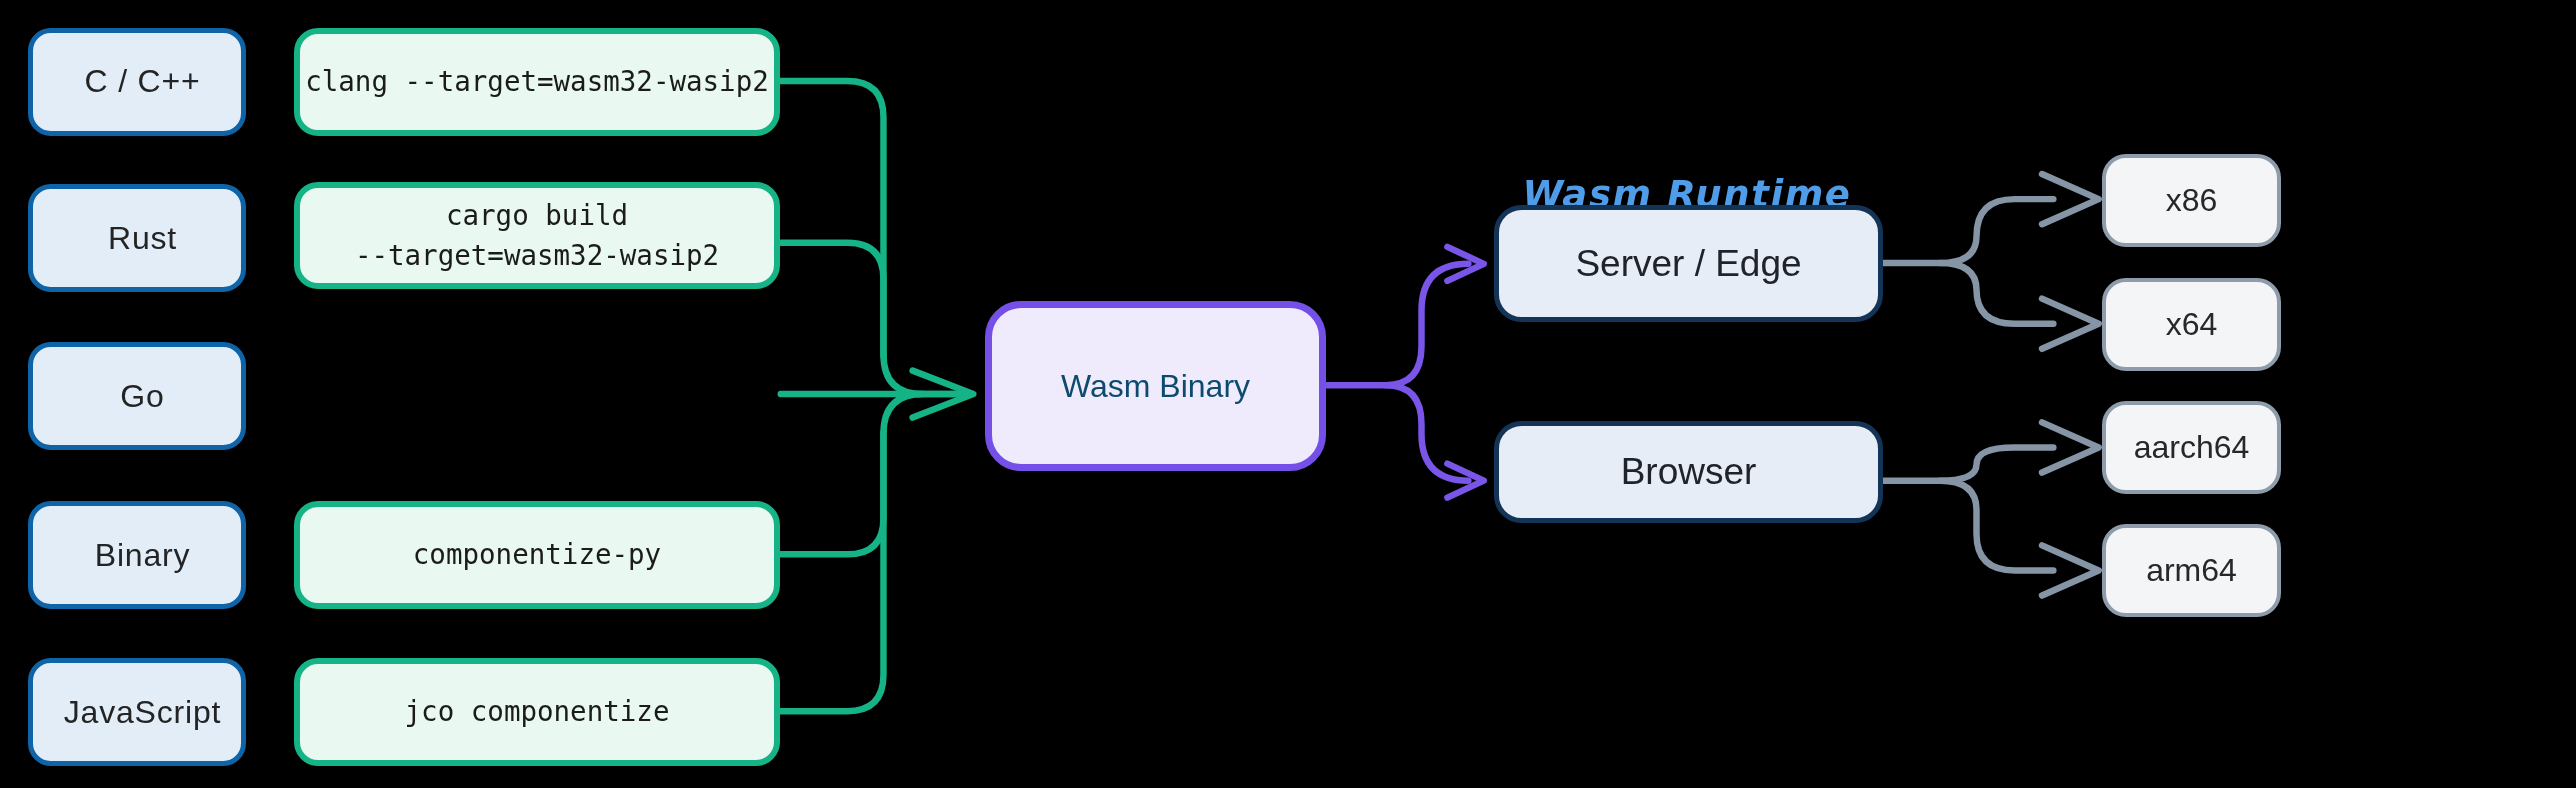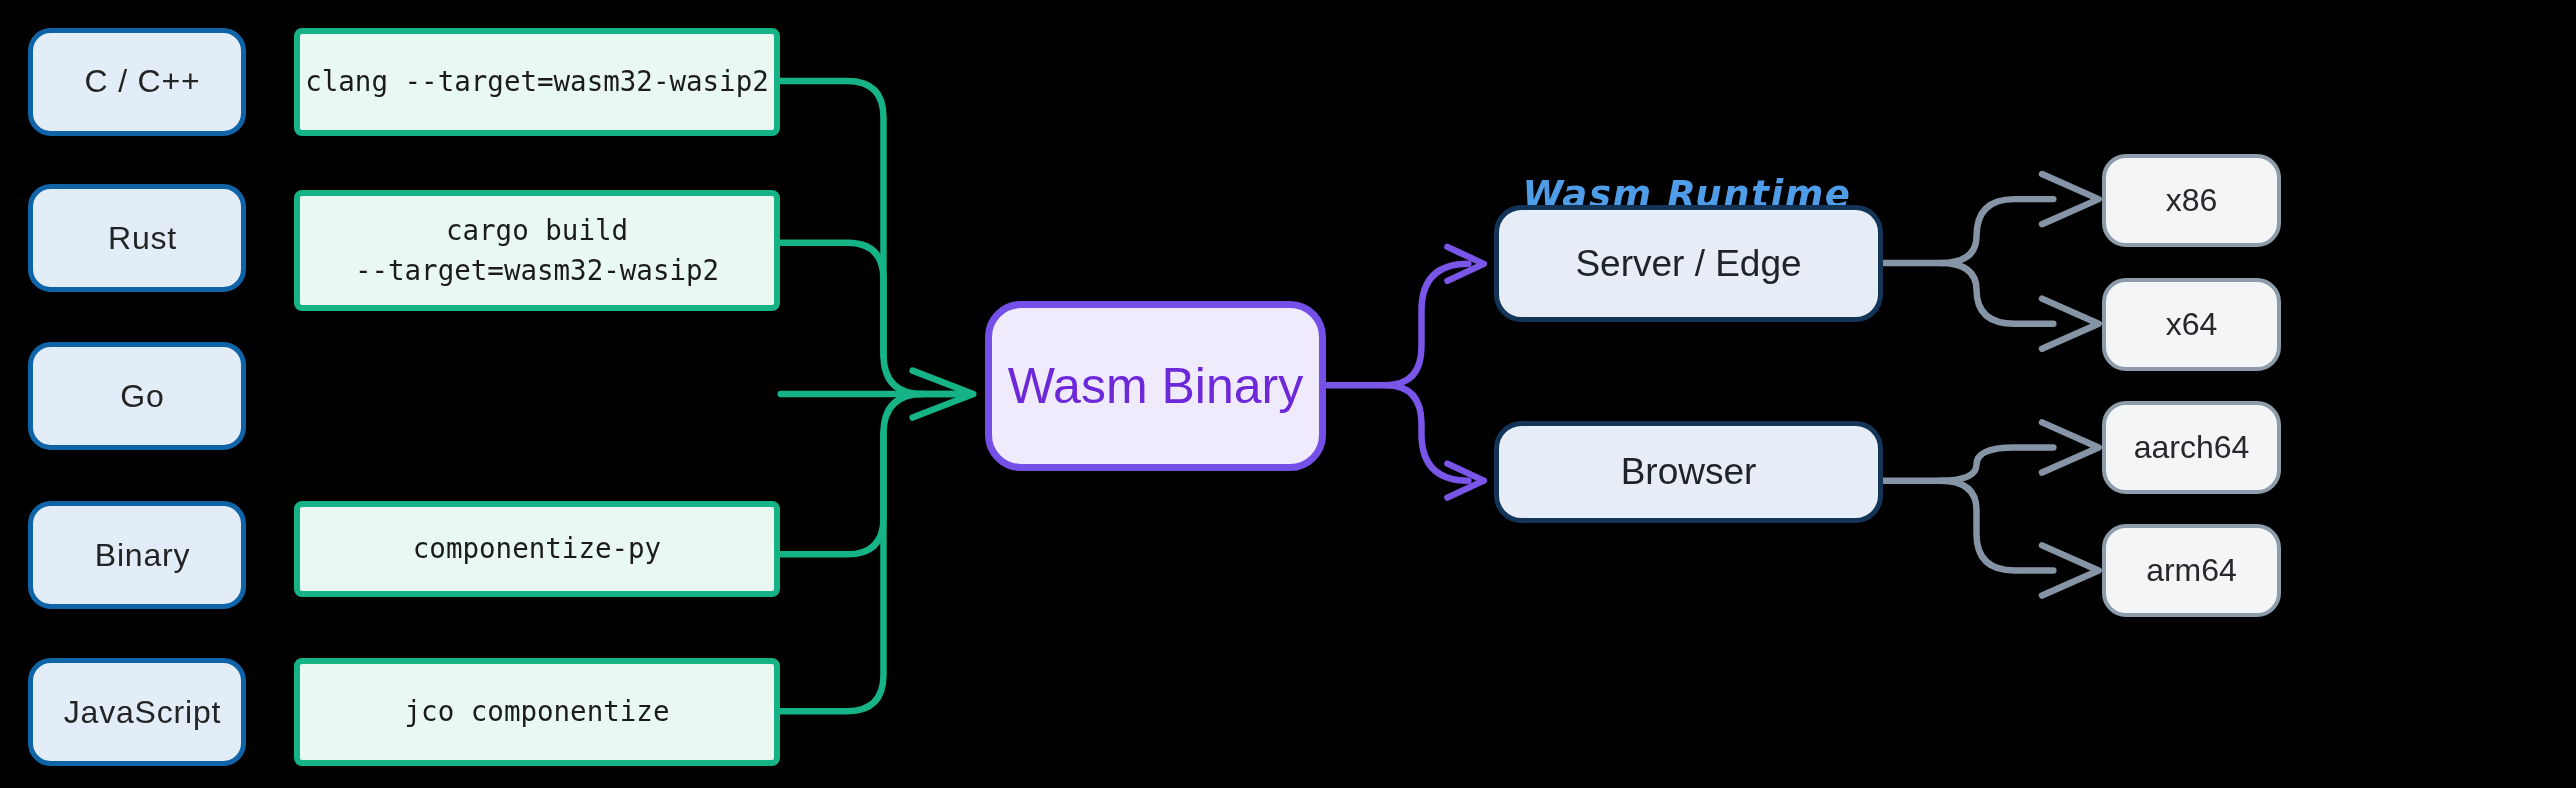--- a/index.html
+++ b/index.html
@@ -30,35 +30,35 @@
     border-radius: 22.7px;
     font-size: 32px;
     letter-spacing: 0.8px;
     padding-left: 12px;
   }
 
   .cmd-box {
     left: 294px; width: 486px;
     background: #e9f8f0;
     border: 6.5px solid #15b385;
-    border-radius: 8px;
+    border-radius: 24px;
     font-family: "DejaVu Sans Mono", monospace;
     font-size: 27.5px;
     color: #1b1b1b;
     white-space: pre-line;
     line-height: 1.45;
   }
 
   .binary-box {
     left: 985px; top: 301px; width: 341px; height: 170px;
     background: #efebfc;
     border: 7.3px solid #7450e8;
     border-radius: 36px;
-    font-size: 50px;
-    color: #6d28d9;
+    font-size: 32px;
+    color: #0c4a6e;
   }
 
   .runtime-box {
     left: 1494px; width: 389px;
     background: #e7edf6;
     border: 5.7px solid #133457;
     border-radius: 27.5px;
     font-size: 37px;
     color: #20242a;
   }
@@ -139,23 +139,23 @@
       <span>Go</span>
     </div>
   <div class="node lang-box" style="top:501px">
       <span>Binary</span>
     </div>
   <div class="node lang-box" style="top:658px">
       <span>JavaScript</span>
     </div>
 
   <div class="node cmd-box" style="top:27.5px;height:108px"><span>clang --target=wasm32-wasip2</span></div>
-  <div class="node cmd-box" style="top:190px;height:121px"><span>cargo build
+  <div class="node cmd-box" style="top:182px;height:107px"><span>cargo build
 --target=wasm32-wasip2</span></div>
-  <div class="node cmd-box" style="top:501px;height:96px"><span>componentize-py</span></div>
+  <div class="node cmd-box" style="top:501px;height:108px"><span>componentize-py</span></div>
   <div class="node cmd-box" style="top:658px;height:108px"><span>jco componentize</span></div>
 
   <div class="node binary-box">
       <span>Wasm Binary</span>
     </div>
 
   <div class="hand-label" id="runtime-heading">Wasm Runtime</div>
   <div class="node runtime-box" style="top:205px;height:117px">
       <span>Server / Edge</span>
     </div>

